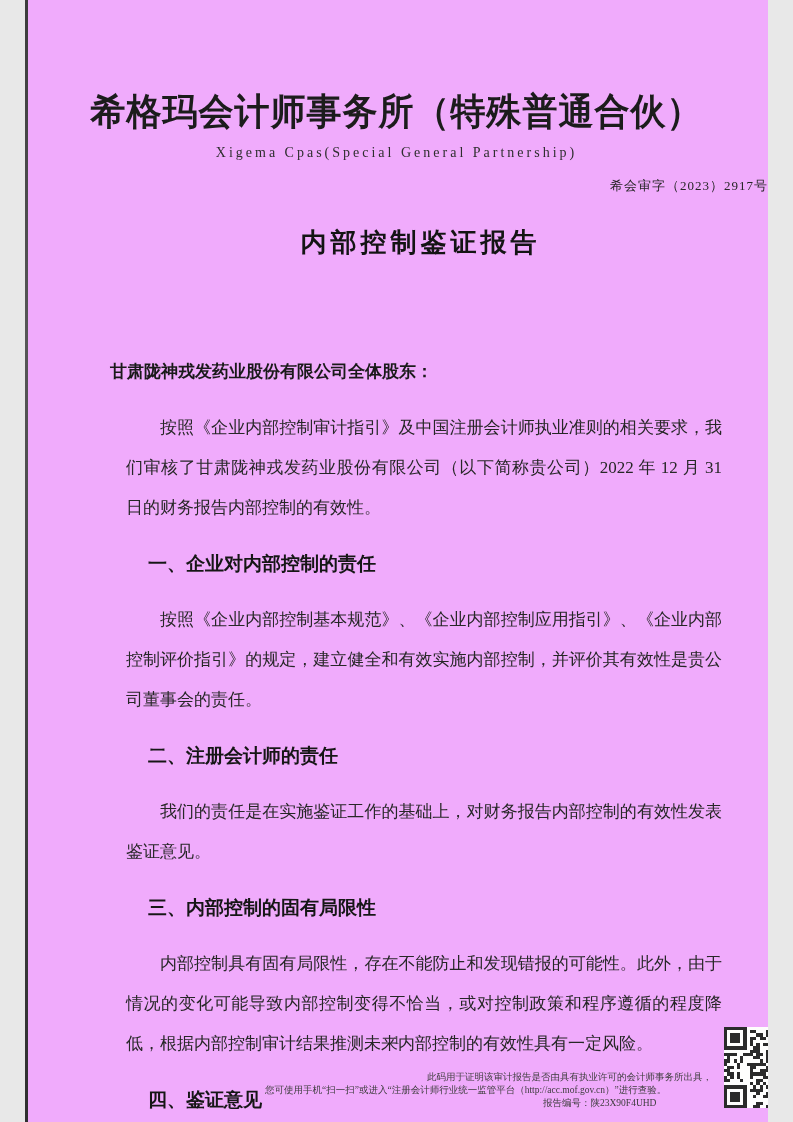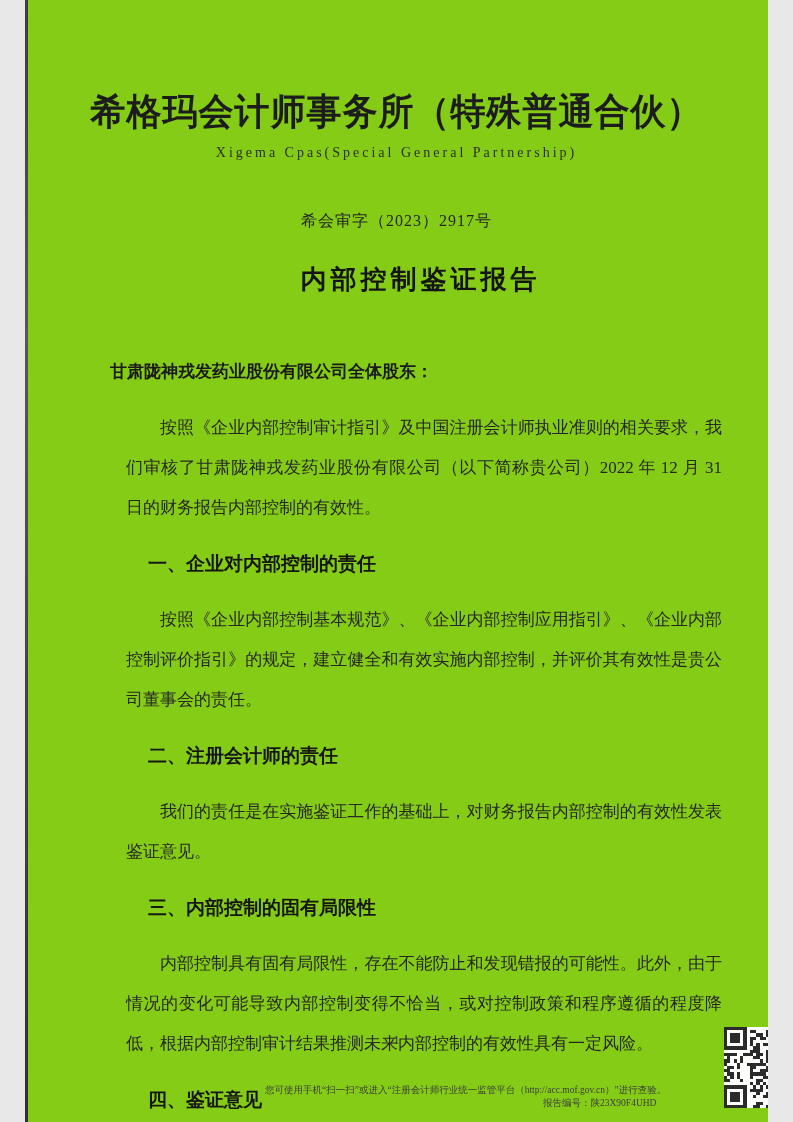--- a/index.html
+++ b/index.html
@@ -1,42 +1,42 @@
 <!DOCTYPE html>
 <html><head>
 <meta charset="utf-8">
 <style>
   html, body { margin: 0; padding: 0; background: #e8e8e8; }
   .page {
     position: relative;
     width: 743px;
     height: 1122px;
     margin: 0 auto;
-    background: #84cc16;
+    background: #f0abfc;
     overflow: hidden;
     font-family: "Liberation Serif", "DejaVu Serif", serif;
     color: #2b2b2b;
   }
   .scan-edge {
     position: absolute; left: 0; top: 0; width: 3px; height: 100%;
     background: linear-gradient(180deg, #3c3c3c 0%, #575757 30%, #454545 60%, #303030 100%);
   }
   
   .letterhead { padding-top: 88px; text-align: center; }
   .firm-cn {
     font-size: 35px; font-weight: bold; letter-spacing: 1px;
     color: #1c1c1c;
     font-family: "Liberation Serif", "DejaVu Serif", serif;
     transform: scaleY(1.05);
   }
   .firm-en {
     margin-top: 10px; font-size: 14px; letter-spacing: 3px; color: #2e2e2e;
     font-family: "Liberation Serif", "DejaVu Serif", serif;
   }
-  .doc-number { margin-top: 50px; font-size: 16px; letter-spacing: 1px; color: #262626; }
+  .doc-number { margin-top: 16px; font-size: 13px; letter-spacing: 1px; color: #262626; text-align: right; }
   .report-title {
     margin-top: 30px; font-size: 26px; font-weight: bold; letter-spacing: 4px;
     color: #141414;
     font-family: "Liberation Sans", "DejaVu Sans", sans-serif;
     padding-left: 48px;
   }
   
   .body-text {
     position: absolute; left: 85px; top: 352px; width: 628px;
     font-size: 17px; line-height: 40px; text-align: justify; color: #272727;
@@ -87,20 +87,21 @@
     <p class="para">我们的责任是在实施鉴证工作的基础上，对财务报告内部控制的有效性发表鉴证意见。</p>
 
     <p class="sec-heading">三、内部控制的固有局限性</p>
     <p class="para">内部控制具有固有局限性，存在不能防止和发现错报的可能性。此外，由于情况的变化可能导致内部控制变得不恰当，或对控制政策和程序遵循的程度降低，根据内部控制审计结果推测未来内部控制的有效性具有一定风险。</p>
 
     <p class="sec-heading">四、鉴证意见</p>
   </div>
 
   <div class="page-number">1</div>
 
+  <div class="foot-line foot-line-1">此码用于证明该审计报告是否由具有执业许可的会计师事务所出具，</div>
   <div class="foot-line foot-line-2">您可使用手机“扫一扫”或进入“注册会计师行业统一监管平台（http://acc.mof.gov.cn）”进行查验。</div>
   <div class="foot-line foot-line-3">报告编号：陕23X90F4UHD</div>
 
   <div class="qr-box">
     <svg id="qr-svg" viewBox="0 0 25 25" shape-rendering="crispEdges" aria-hidden="true">
         <rect x="0" y="0" width="25" height="25" fill="#fefefd"></rect>
         <rect x="15" y="0" width="1" height="1" fill="#2b2b2b"></rect>
         <rect x="16" y="0" width="1" height="1" fill="#2b2b2b"></rect>
         <rect x="8" y="1" width="1" height="1" fill="#2b2b2b"></rect>
         <rect x="9" y="1" width="1" height="1" fill="#2b2b2b"></rect>

